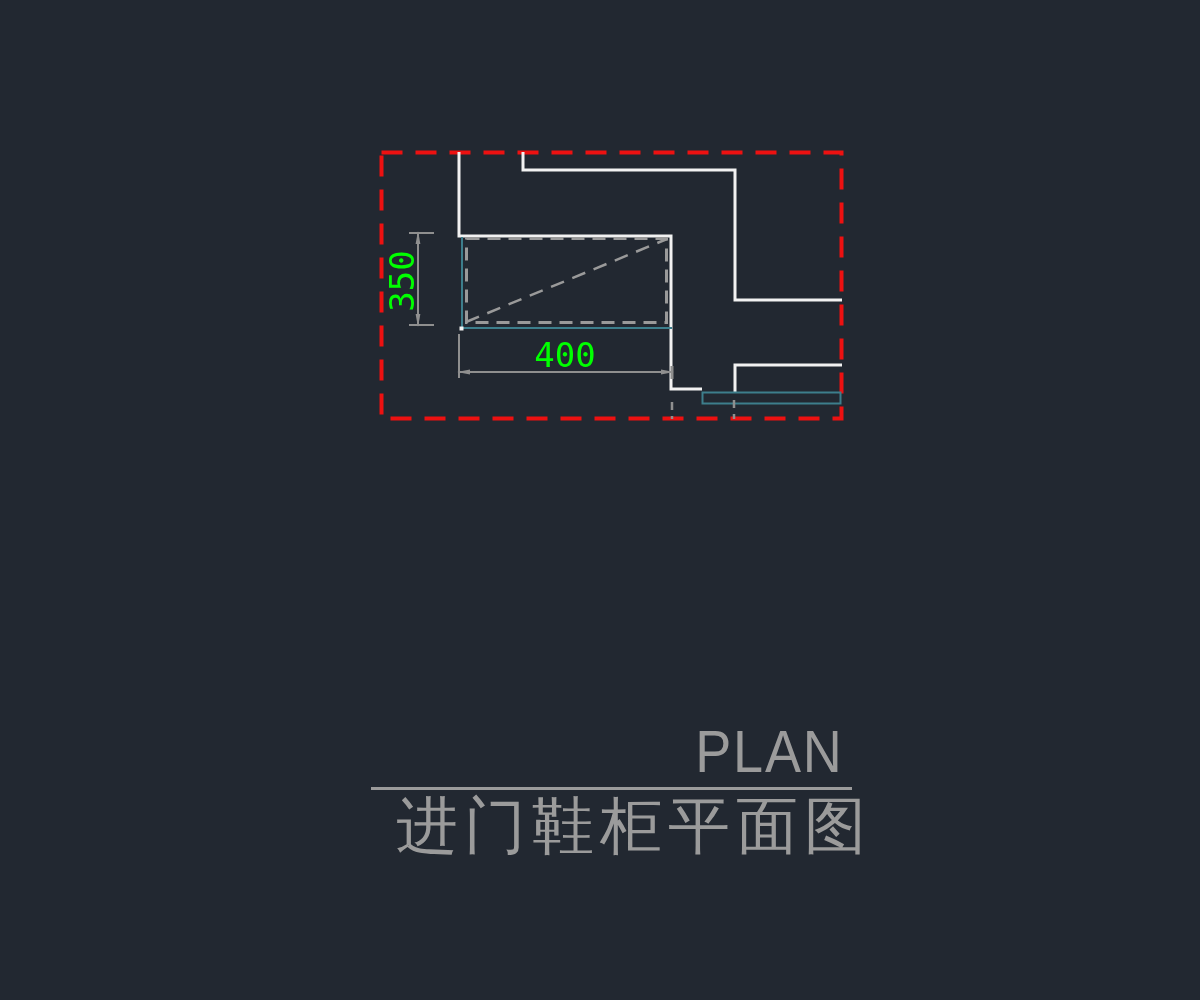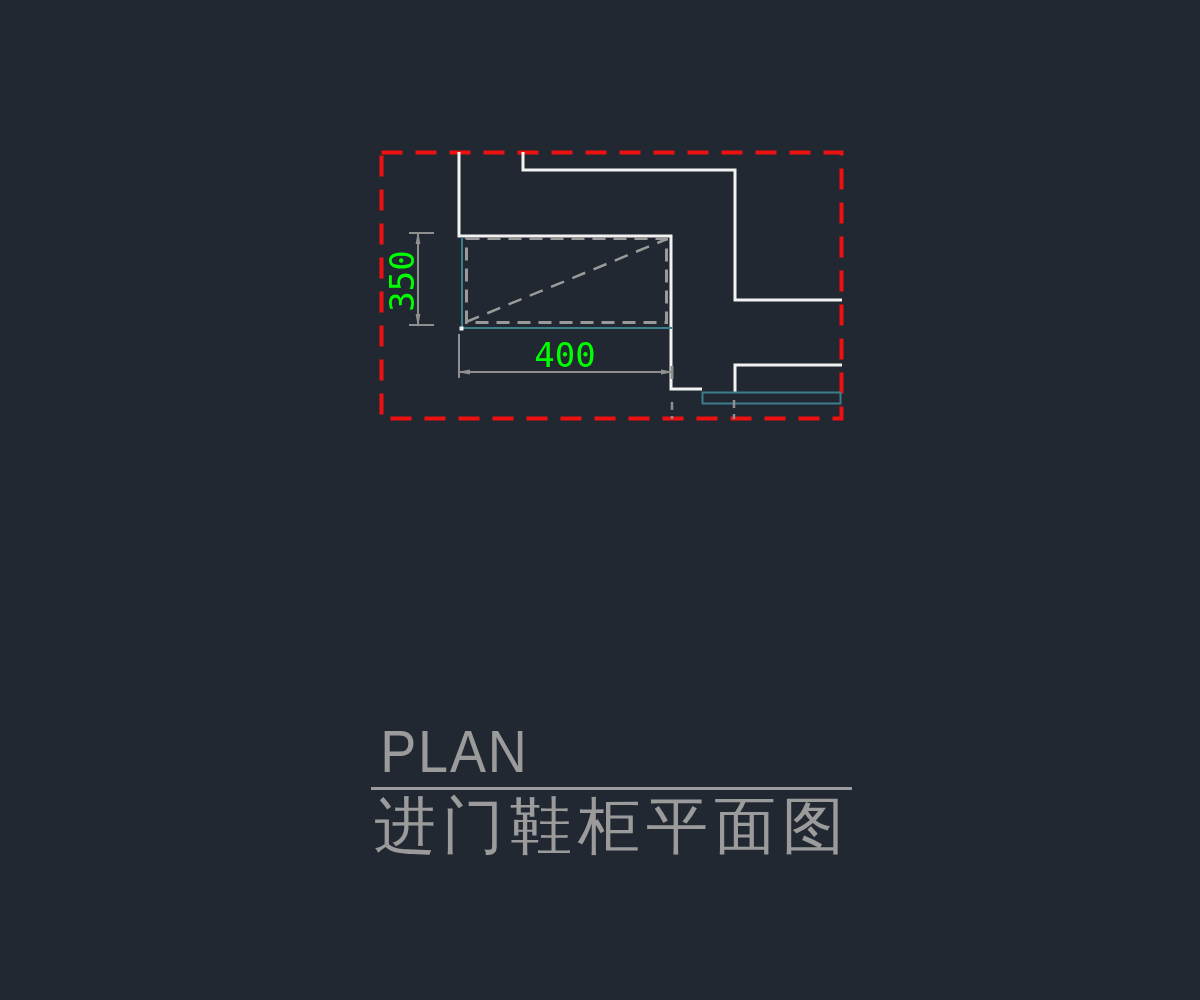--- a/index.html
+++ b/index.html
@@ -35,33 +35,33 @@
     transform-origin:center center;
   }
   .dim-label.horizontal{
     left:465px;top:336px;width:200px;height:38px;line-height:38px;
   }
   .title-block{
     position:absolute;left:0;top:0;width:1200px;height:1000px;pointer-events:none;
   }
   .plan-title{
     position:absolute;left:372px;top:722px;width:480px;
-    text-align:left;
+    text-align:right;
     color:var(--title-gray);
     font-size:60px;line-height:60px;
     letter-spacing:2px;
   }
   .plan-title .squeeze{display:inline-block;transform:scaleX(0.9);transform-origin:center;}
   .title-underline{
     position:absolute;left:371px;top:787px;width:481px;height:3px;
     background:var(--title-gray);
   }
   .zh-title{
     position:absolute;left:352px;top:793px;width:520px;
-    text-align:center;
+    text-align:right;
     color:var(--title-gray);
     font-size:62px;line-height:66px;
     letter-spacing:6px;
     white-space:nowrap;
   }
 </style>
 </head>
 <body>
 
 <div class="stage">

